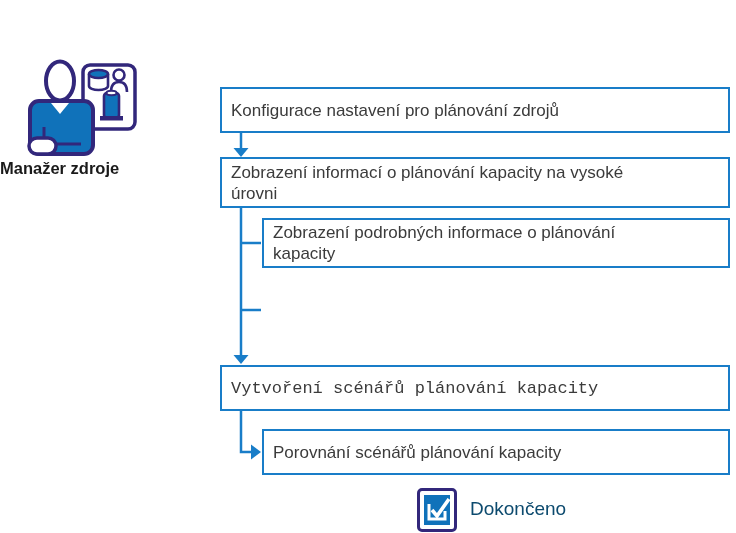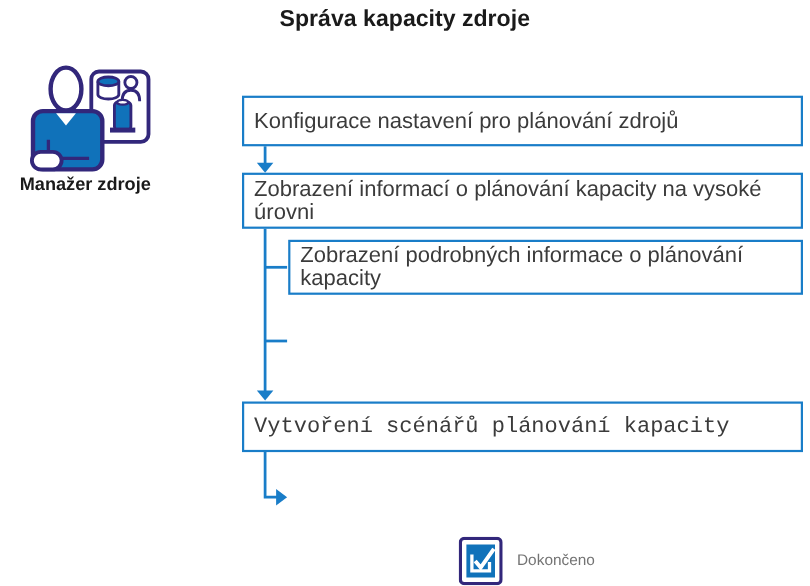--- a/index.html
+++ b/index.html
@@ -18,55 +18,54 @@
   }
   .title{
     position:absolute;left:0;top:6px;width:736px;
     text-align:center;
     font-size:21px;font-weight:bold;color:#1a1a1a;
     letter-spacing:0px;
   }
   .actor-icon{position:absolute;left:27px;top:57px;}
   .actor-label{
     position:absolute;left:0;top:159px;width:155px;
-    text-align:center;
+    text-align:left;
     font-size:16.5px;font-weight:bold;color:#1a1a1a;
   }
   .step-box{
     position:absolute;
     box-sizing:border-box;
     background:#fff;
     border:2px solid var(--accent);
     display:flex;align-items:center;
     padding-left:9px;padding-right:6px;
-    font-size:20px;line-height:21px;color:var(--txt);
+    font-size:17px;line-height:21px;color:var(--txt);
     white-space:pre-line;
   }
   .b1{left:220px;top:87px; width:510px;height:46px;}
   .b2{left:220px;top:157px;width:510px;height:51px;}
   .b3{left:262px;top:218px;width:468px;height:50px;}
   .b4{left:262px;top:287px;width:468px;height:45px;}
   .b5{left:220px;top:365px;width:510px;height:46px;font-family:Liberation Mono, monospace;}
   .b6{left:262px;top:429px;width:468px;height:46px;}
   .connector-layer{
     position:absolute;left:0;top:0;width:736px;height:533px;
     pointer-events:none;
   }
   .footer-icon{position:absolute;left:417px;top:488px;}
   .footer-label{
     position:absolute;left:470px;top:497px;
-    font-size:14px;color:#737373;line-height:24px;
+    font-size:19px;color:#0c4a6e;line-height:24px;
   }
 </style>
 </head>
 <body>
 
 <div id="canvas">
 
-  <div class="title">Správa kapacity zdroje</div>
 
   <div class="actor-icon">
     <svg width="115" height="102" viewBox="0 0 115 102">
 
       <rect x="56" y="8" width="52" height="64" rx="7" fill="#fff" stroke="#32277B" stroke-width="3.5"></rect>
 
       <g>
         <path d="M62,17 v12 a9.5,4 0 0 0 19,0 v-12" fill="#fff" stroke="#32277B" stroke-width="2.6"></path>
         <ellipse cx="71.5" cy="17" rx="9.5" ry="4" fill="#1072BA" stroke="#32277B" stroke-width="2.6"></ellipse>
       </g>
@@ -93,20 +92,21 @@
   </div>
 
   <div class="actor-label">Manažer zdroje</div>
 
   <div class="step-box b1">Konfigurace nastavení pro plánování zdrojů</div>
   <div class="step-box b2">Zobrazení informací o plánování kapacity na vysoké
 úrovni</div>
   <div class="step-box b3">Zobrazení podrobných informace o plánování
 kapacity</div>
   <div class="step-box b5">Vytvoření scénářů plánování kapacity</div>
+  <div class="step-box b6">Porovnání scénářů plánování kapacity</div>
 
   <svg class="connector-layer" width="736" height="533" viewBox="0 0 736 533">
     <g stroke="#197DC8" stroke-width="2.5" fill="#197DC8">
 
       <g>
         <line x1="241" y1="133" x2="241" y2="149"></line>
         <polygon points="233.5,148 248.5,148 241,157" stroke="none"></polygon>
       </g>
 
       <g>

